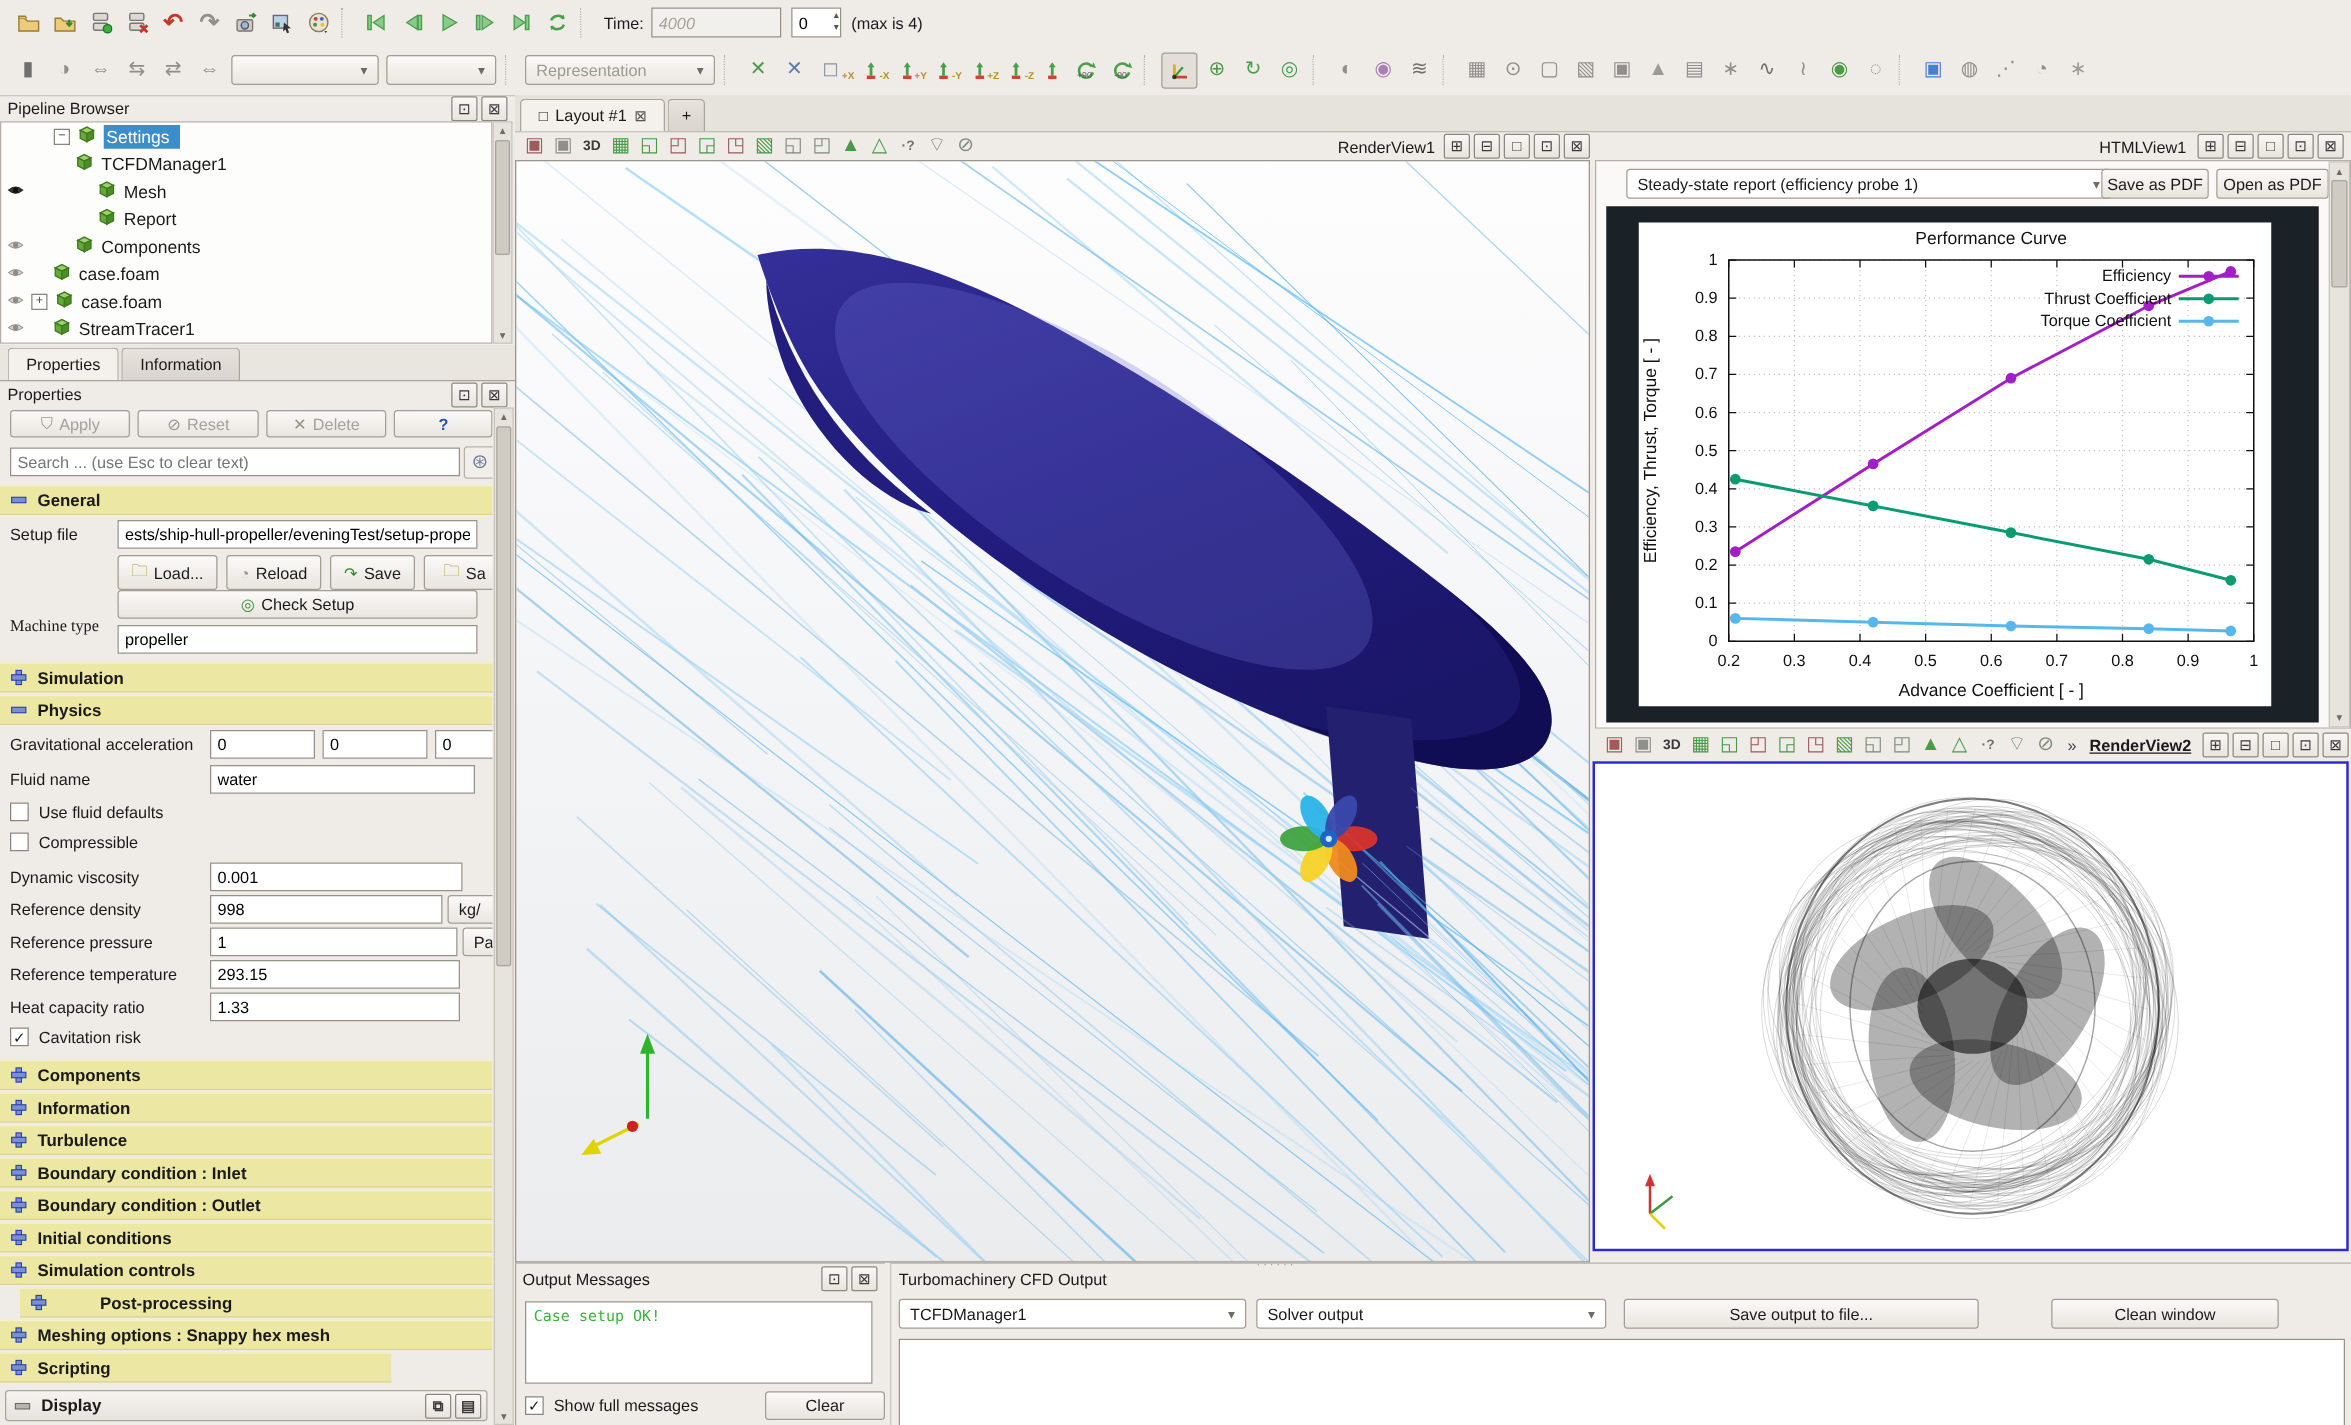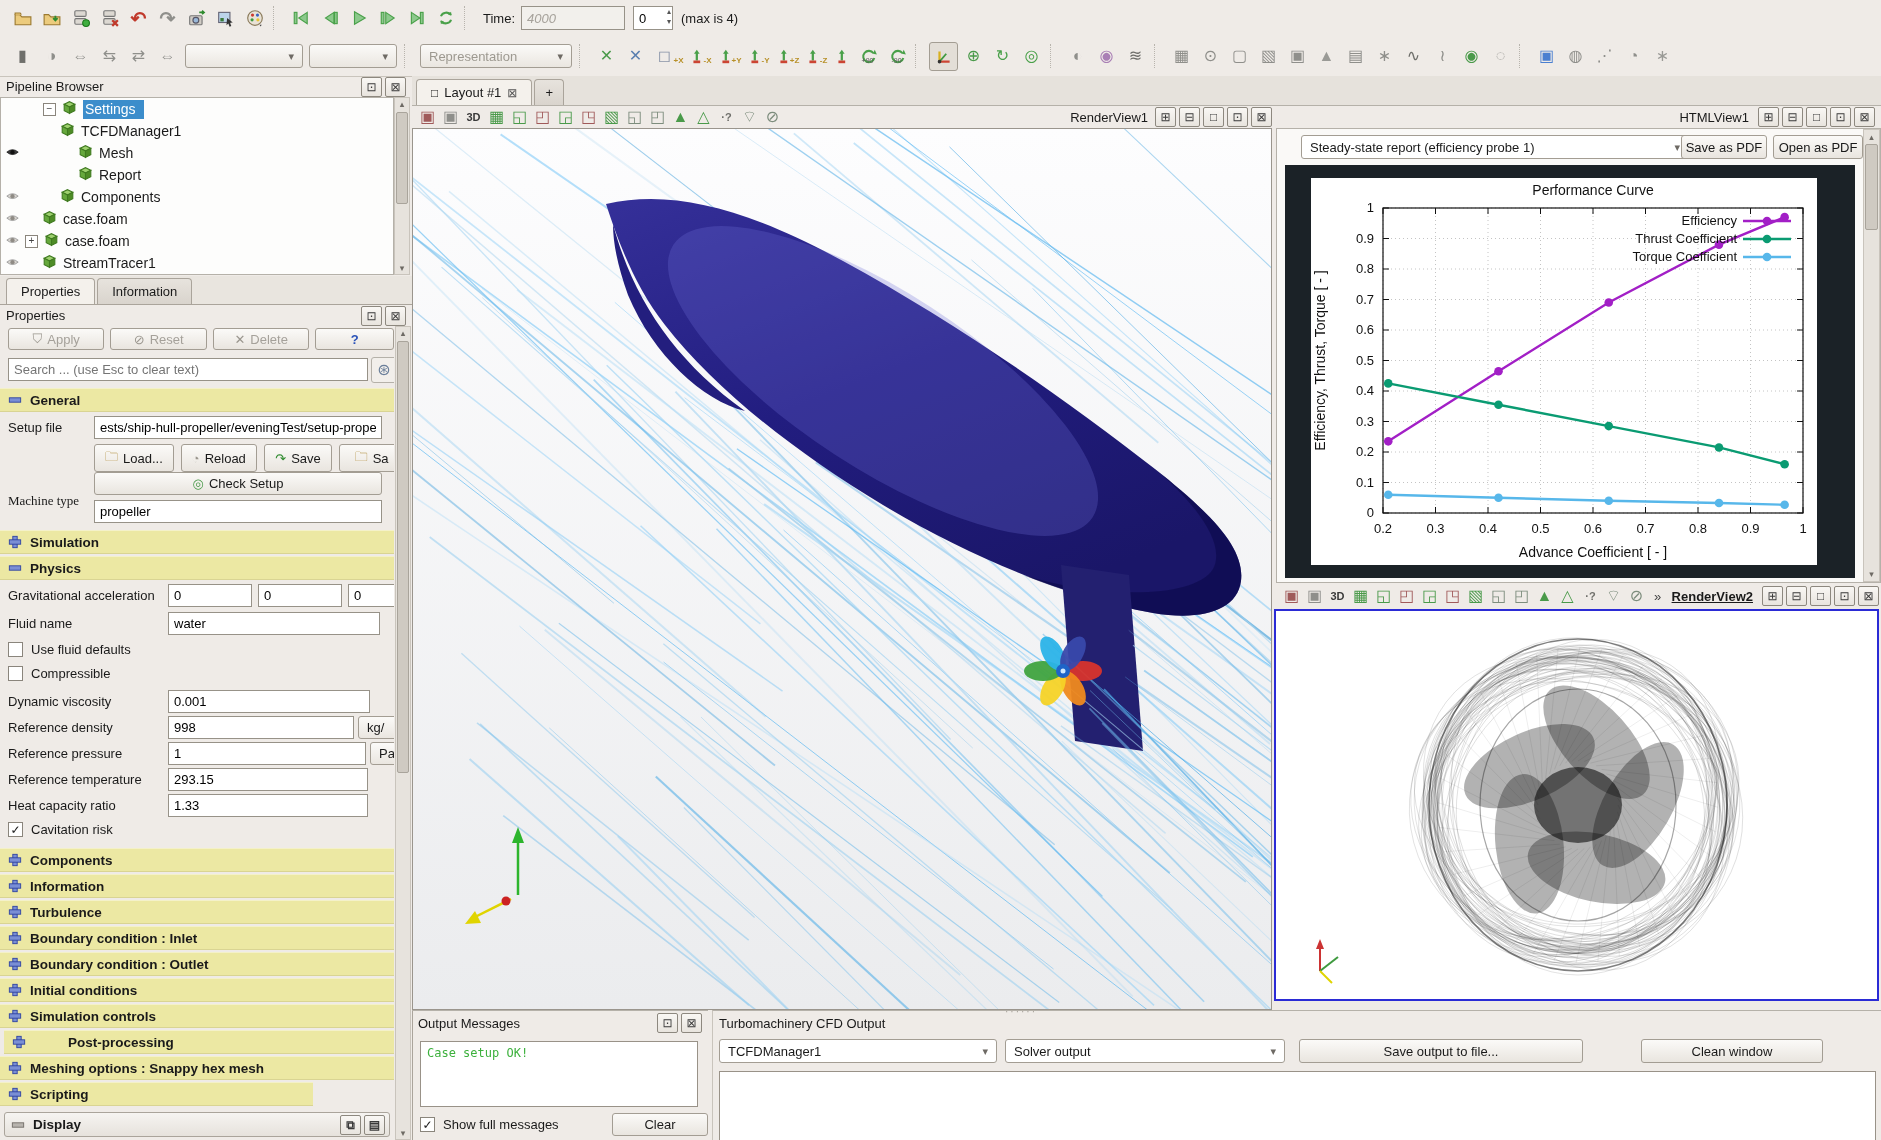--- a/index.html
+++ b/index.html
@@ -655,21 +655,21 @@
           </svg>
           <span>Initial conditions</span>
         </div>
         <div class="secbar" style="position: absolute; left: 0px; top: 156px; width: 394px;">
           <svg width="14" height="14" viewBox="0 0 16 16">
             <rect x="5.5" y="1.5" width="5" height="13" fill="#7a8fd4" stroke="#2a3fa0"></rect>
             <rect x="1.5" y="5.5" width="13" height="5" fill="#7a8fd4" stroke="#2a3fa0"></rect>
           </svg>
           <span>Simulation controls</span>
         </div>
-        <div class="secbar" style="position: absolute; left: 4px; top: 182px; width: 394px; gap: 42px;">
+        <div class="secbar" style="position: absolute; left: 16px; top: 182px; width: 394px; gap: 42px;">
           <svg width="14" height="14" viewBox="0 0 16 16">
             <rect x="5.5" y="1.5" width="5" height="13" fill="#7a8fd4" stroke="#2a3fa0"></rect>
             <rect x="1.5" y="5.5" width="13" height="5" fill="#7a8fd4" stroke="#2a3fa0"></rect>
           </svg>
           <span>Post-processing</span>
         </div>
         <div class="secbar" style="position: absolute; left: 0px; top: 208px; width: 394px;">
           <svg width="14" height="14" viewBox="0 0 16 16">
             <rect x="5.5" y="1.5" width="5" height="13" fill="#7a8fd4" stroke="#2a3fa0"></rect>
             <rect x="1.5" y="5.5" width="13" height="5" fill="#7a8fd4" stroke="#2a3fa0"></rect>

